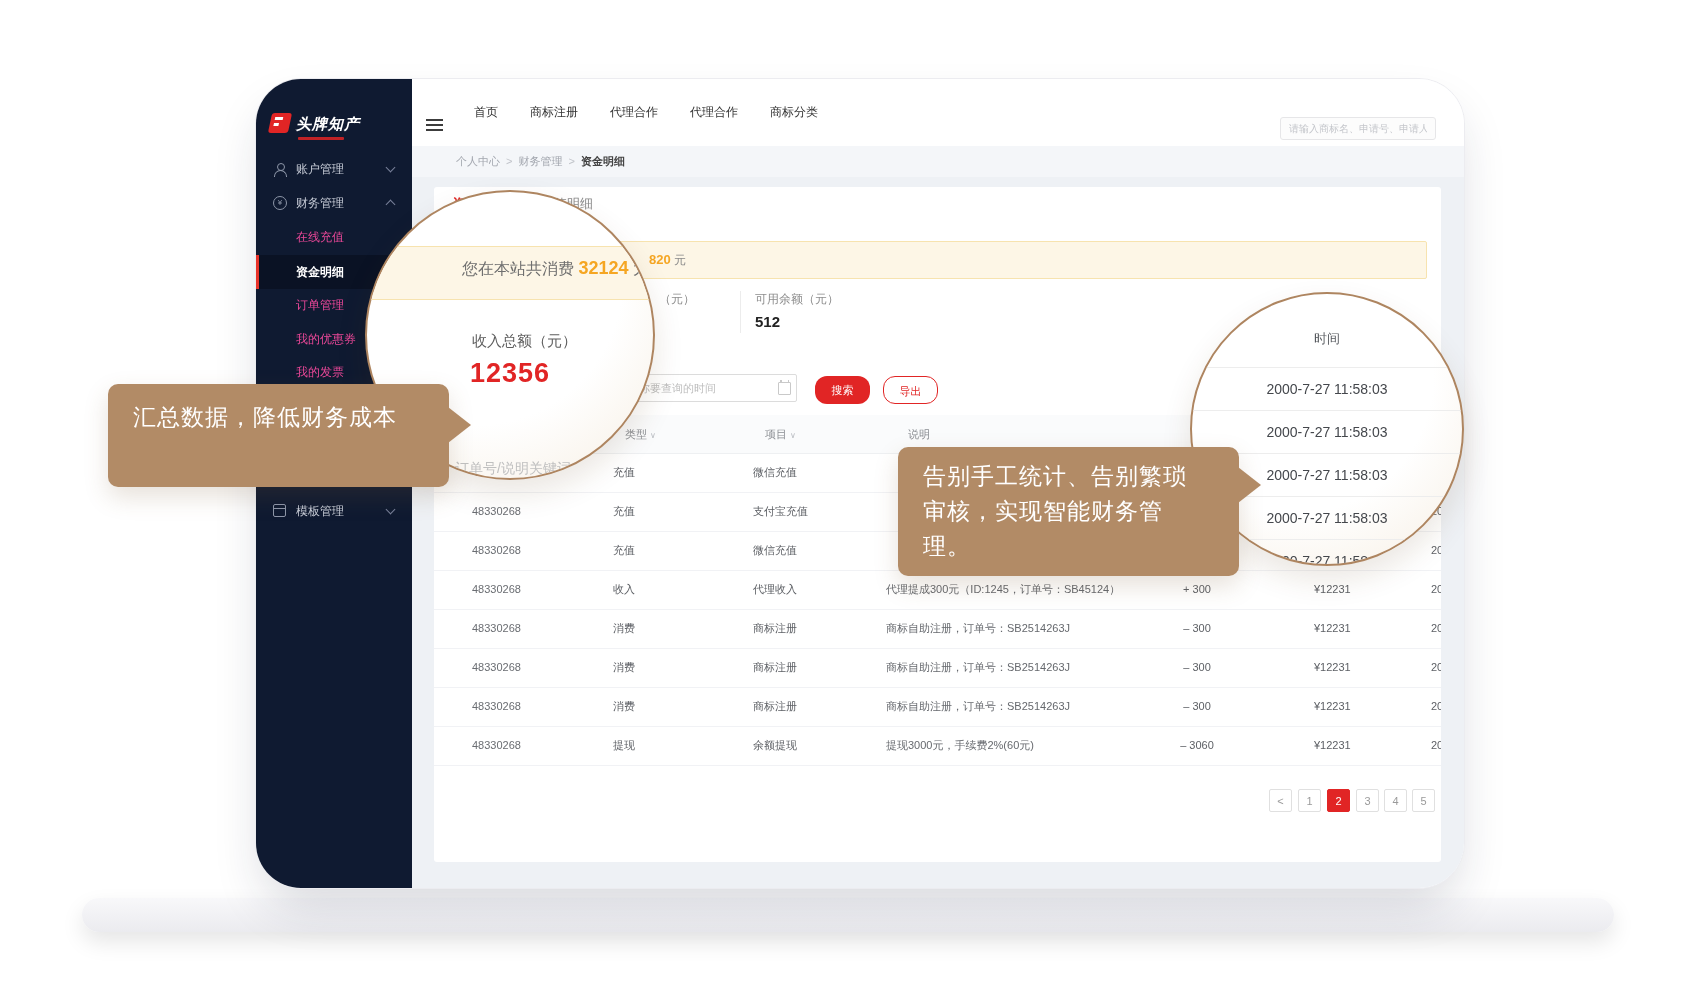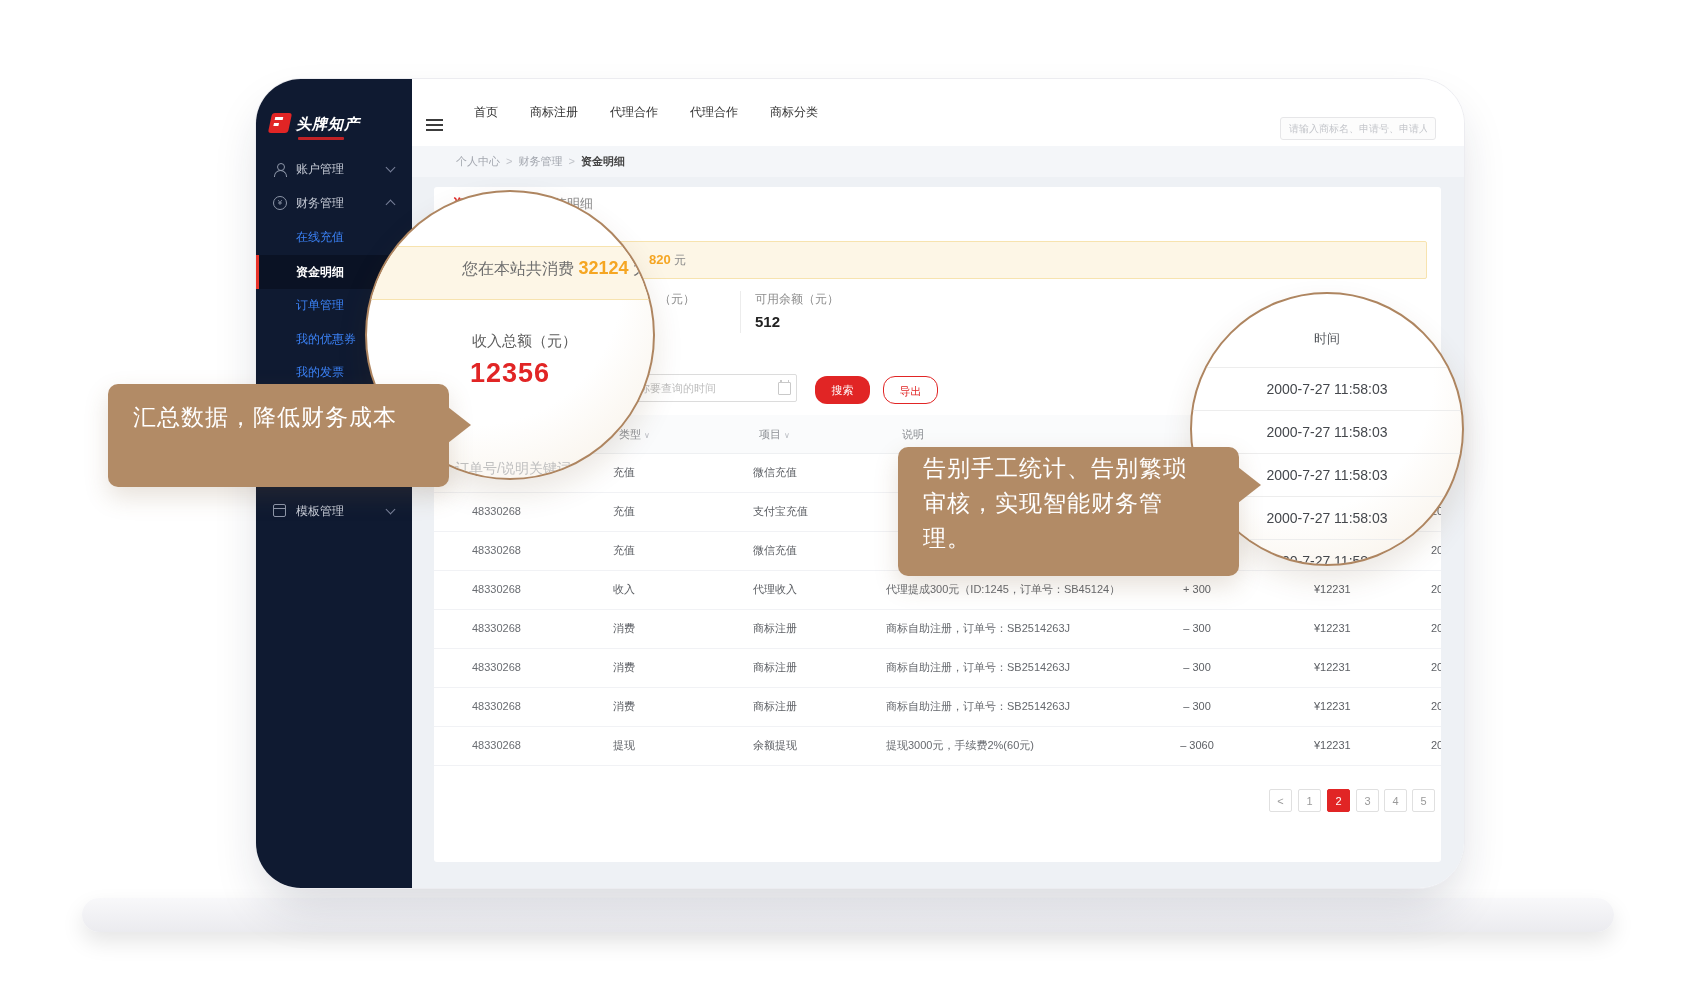--- a/index.html
+++ b/index.html
@@ -16,21 +16,21 @@
   
   .sidebar{left:0;top:0;width:156px;height:809px;background:#0f1a31;}
   .logo-ic{left:14px;top:34px;width:20px;height:20px;background:#e12525;border-radius:3px;
            transform:skewX(-12deg);}
   .logo-ic:after{content:"";position:absolute;left:4px;top:4px;width:8px;height:3px;background:#fff;}
   .logo-ic:before{content:"";position:absolute;left:4px;top:10px;width:5px;height:3px;background:#fff;}
   .logo-tx{left:40px;top:36px;color:#fff;font-size:15px;font-weight:bold;font-style:italic;letter-spacing:1px;}
   .logo-bar{left:42px;top:58px;width:46px;height:3px;background:#e12525;opacity:.85;border-radius:1px;}
   .s-item{left:0;width:156px;height:34px;color:#c6cbd6;font-size:12px;line-height:34px;}
   .s-item .lbl{position:absolute;left:40px;white-space:nowrap;}
-  .s-sub{color:#3b82f6;}
+  .s-sub{color:#ec4899;}
   .s-active{background:#0a1224;color:#fff;font-weight:bold;border-left:3px solid #e8332a;}
   .s-active .lbl{left:37px;}
   .s-ic{position:absolute;left:17px;top:10px;width:14px;height:14px;}
   .ic-user:before{content:"";position:absolute;left:4px;top:1px;width:6px;height:6px;border:1.4px solid #8d96a8;border-radius:50%;}
   .ic-user:after{content:"";position:absolute;left:1px;top:8px;width:11px;height:6px;border:1.4px solid #8d96a8;border-bottom:none;border-radius:7px 7px 0 0;}
   .ic-fin{border:1.4px solid #8d96a8;border-radius:50%;width:12px;height:12px;color:#8d96a8;font-size:8px;line-height:12px;text-align:center;}
   .ic-tpl{border:1.4px solid #8d96a8;border-radius:2px;width:11px;height:11px;}
   .ic-tpl:after{content:"";position:absolute;left:0;top:3px;width:11px;height:1.4px;background:#8d96a8;}
   .chev{position:absolute;left:131px;top:14px;width:6px;height:6px;border-right:1.4px solid #79819a;border-bottom:1.4px solid #79819a;}
   .chev-down{transform:rotate(45deg);top:12px;}
@@ -65,21 +65,21 @@
   .stat-div{left:306px;top:104px;width:1px;height:42px;background:#ececec;}
   .finput{top:187px;height:28px;background:#fff;border:1px solid #dcdcdc;border-radius:2px;font-size:11px;color:#555;
           padding:0 9px;box-sizing:border-box;outline:none;}
   .finput::placeholder{color:#bdbdbd;}
   .cal{left:344px;top:195px;width:11px;height:11px;border:1.3px solid #c9c9c9;border-radius:1px;}
   .cal:before{content:"";position:absolute;left:1px;top:-3px;width:1.5px;height:3px;background:#c9c9c9;}
   .cal:after{content:"";position:absolute;right:1px;top:-3px;width:1.5px;height:3px;background:#c9c9c9;}
   .btn{top:189px;width:55px;height:28px;border-radius:12px;font-size:11px;line-height:28px;text-align:center;cursor:pointer;}
   .btn-search{left:381px;background:#e12525;color:#fff;}
   .btn-export{left:449px;background:#fff;color:#e12525;border:1px solid #e12525;box-sizing:border-box;}
-  .thead{left:6px;top:228px;width:1007px;height:38px;background:#fafbfc;border-bottom:1px solid #eef0f2;font-size:11px;color:#8a8d92;line-height:38px;}
+  .thead{left:12px;top:228px;width:1007px;height:38px;background:#fafbfc;border-bottom:1px solid #eef0f2;font-size:11px;color:#8a8d92;line-height:38px;}
   .caret{font-size:8px;color:#b9bcc2;margin-left:3px;}
   .trow{left:0;width:1040px;height:39px;border-bottom:1px solid #f1f2f5;font-size:11px;color:#5c5f64;line-height:39px;}
   .c-order{position:absolute;left:38px;color:#6a6d72;}
   .c-type{position:absolute;left:179px;}
   .c-project{position:absolute;left:319px;}
   .c-desc{position:absolute;left:452px;white-space:nowrap;color:#66696e;}
   .c-deschd{position:absolute;left:462px;}
   .c-amount{position:absolute;left:713px;width:100px;text-align:center;}
   .c-balance{position:absolute;left:880px;}
   .c-time{position:absolute;left:997px;white-space:nowrap;}
@@ -100,21 +100,21 @@
   .mg-invalue{left:103px;top:166px;font-size:27px;font-weight:bold;color:#e12525;letter-spacing:1px;}
   .mg-keyword{left:88px;top:268px;font-size:14px;color:#c0c0c0;white-space:nowrap;}
   .mg-timehd{left:0;top:36px;width:270px;text-align:center;font-size:13px;color:#55585d;}
   .mg-trow{left:-20px;width:310px;height:43px;border-top:1px solid #ededed;text-align:center;
            font-size:14px;color:#44474c;line-height:43px;white-space:nowrap;}
 
   
   .callout{background:#b28b66;border-radius:10px;color:#fff;z-index:8;box-shadow:0 10px 24px rgba(120,90,50,.18);}
   .callout .ln{margin:0 0 0 25px;font-size:23px;line-height:35px;letter-spacing:1px;white-space:nowrap;}
   .co-left{left:108px;top:384px;width:341px;height:103px;padding-top:16px;box-sizing:border-box;}
-  .co-right{left:898px;top:447px;width:341px;height:129px;padding-top:4px;box-sizing:border-box;}
+  .co-right{left:898px;top:447px;width:341px;height:129px;padding-top:12px;box-sizing:border-box;}
   .co-arrow{position:absolute;right:-22px;width:0;height:0;border-top:18px solid transparent;
             border-bottom:18px solid transparent;border-left:23px solid #b28b66;}
   .co-left .co-arrow{top:23px;}
   .co-right .co-arrow{top:20px;}
 </style>
 </head>
 <body>
 
 <div class="canvas">
 

